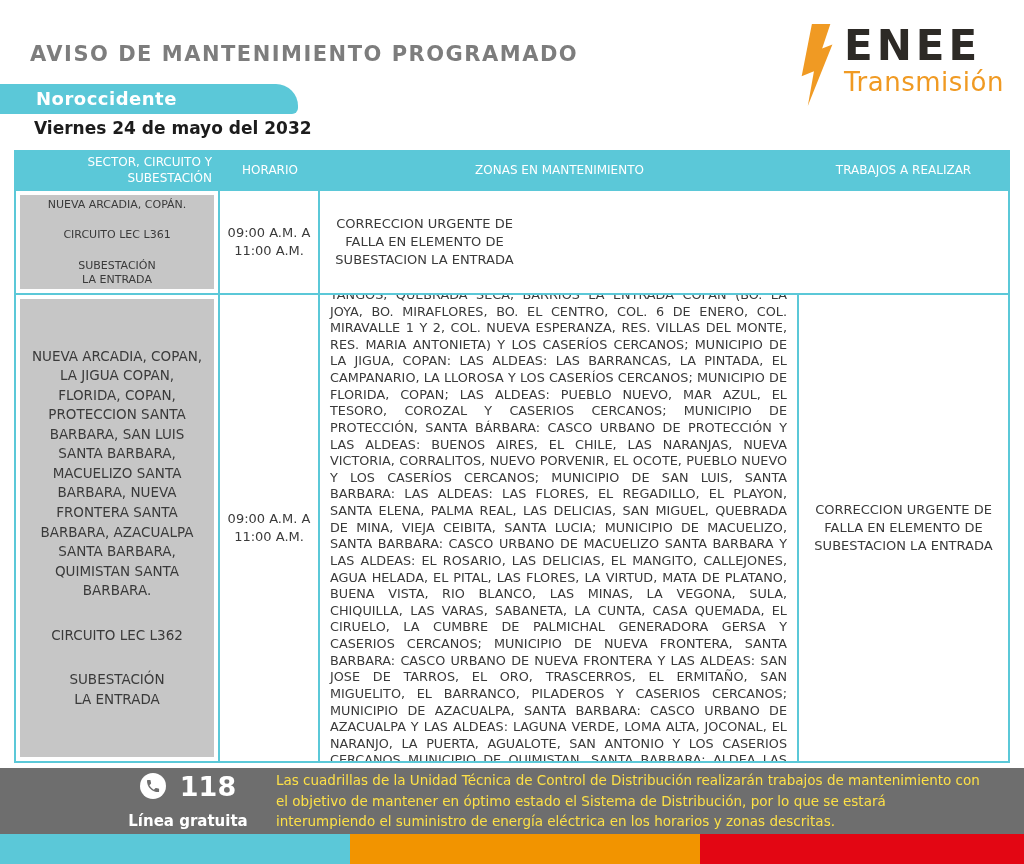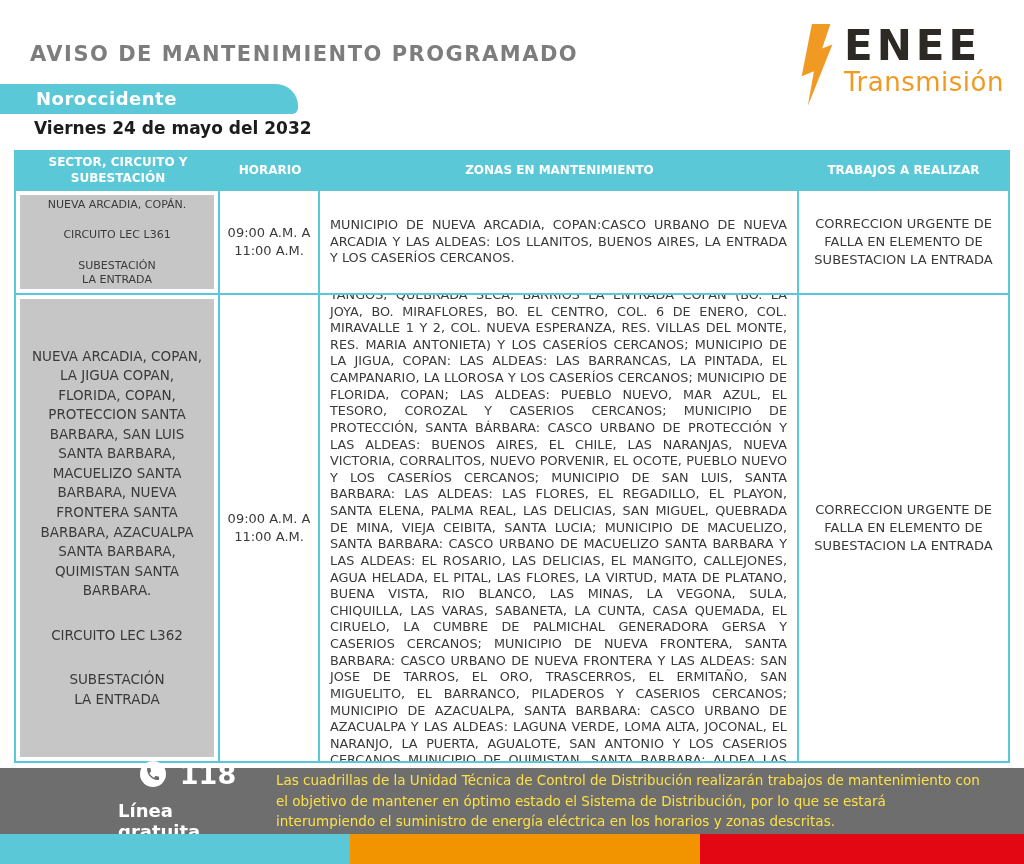--- a/index.html
+++ b/index.html
@@ -19,21 +19,21 @@
   .logo-text{display:flex;flex-direction:column;margin-left:10px}
   .logo-brand{font-size:42px;font-weight:bold;letter-spacing:4px;line-height:1.05;color:var(--logo-dark)}
   .logo-sub{font-size:26px;color:var(--logo-orange);line-height:1.1;letter-spacing:0.5px}
 
   .banner{position:absolute;left:0;top:84px;width:298px;height:30px;background:var(--accent-cyan);
           border-radius:0 22px 6px 0;color:#fff;font-weight:bold;font-size:18px;line-height:30px;
           padding-left:36px;letter-spacing:0.5px}
   .date{position:absolute;left:34px;top:118px;font-size:17px;font-weight:bold;color:#1c1c1c}
 
   .table{position:absolute;left:14px;top:150px;width:996px;border:2px solid var(--accent-cyan);background:#fff}
-  .thead{display:flex;background:var(--accent-cyan);color:#fff;font-weight:bold;font-size:12px;height:37px;text-align:center}
+  .thead{display:flex;background:var(--accent-cyan);color:#fff;font-weight:normal;font-size:12px;height:37px;text-align:right}
   .th{display:flex;align-items:center;justify-content:center;line-height:1.3;padding:0 8px}
   .c1{width:204px}.c2{width:100px}.c3{width:479px}.c4{width:209px}
   .trow{display:flex;border-top:2px solid var(--accent-cyan)}
   .row1{height:104px}
   .row2{height:468px}
   .td{border-right:2px solid var(--accent-cyan)}
   .td:last-child{border-right:none}
 
   .sector{padding:4px;display:flex}
   .sector-inner{background:var(--cell-gray);flex:1;display:flex;flex-direction:column;align-items:center;
@@ -47,21 +47,21 @@
   .zonas{display:flex;align-items:center;padding:8px 10px;overflow:hidden}
   .zonas div{font-size:12.8px;line-height:1.3;text-align:justify;color:var(--text-dark)}
   .trabajos{display:flex;align-items:center;justify-content:center;text-align:center;
             font-size:13px;color:var(--text-dark);padding:0 12px;line-height:1.4}
 
   .footer{position:absolute;left:0;top:768px;width:1024px;height:66px;background:var(--footer-gray);
           display:flex;align-items:center}
   .hotline{margin-left:118px;width:140px;display:flex;flex-direction:column;align-items:center;color:#fff}
   .phone-row{display:flex;align-items:center;gap:14px}
   .phone-number{font-size:27px;font-weight:bold;line-height:1}
-  .phone-label{font-size:18px;font-weight:bold;margin-top:12px}
+  .phone-label{font-size:15px;font-weight:bold;margin-top:12px}
   .footer-message{flex:1;padding:0 40px 0 18px;color:#fde047;font-size:13.5px;font-weight:normal;line-height:1.55}
 
   .stripes{position:absolute;left:0;top:834px;width:1024px;height:30px;display:flex}
   .stripe-cyan{width:350px;background:var(--stripe-cyan)}
   .stripe-orange{width:350px;background:var(--stripe-orange)}
   .stripe-red{flex:1;background:var(--stripe-red)}
 </style>
 </head>
 <body>
 
@@ -95,23 +95,20 @@
       <div class="td c1 sector">
         <div class="sector-inner">
           <p>NUEVA ARCADIA, COPÁN.</p>
           <p>CIRCUITO LEC L361</p>
           <p>SUBESTACIÓN
 LA ENTRADA</p>
         </div>
       </div>
       <div class="td c2 horario">09:00 A.M. A
 11:00 A.M.</div>
-      <div class="td c3 zonas">
-        <div>MUNICIPIO DE NUEVA ARCADIA, COPAN:CASCO URBANO DE NUEVA ARCADIA Y LAS ALDEAS: LOS LLANITOS, BUENOS AIRES, LA ENTRADA Y LOS CASERÍOS CERCANOS.</div>
-      </div>
       <div class="td c4 trabajos">CORRECCION URGENTE DE FALLA EN ELEMENTO DE SUBESTACION LA ENTRADA</div>
     </div>
 
     <div class="trow row2">
       <div class="td c1 sector">
         <div class="sector-inner">
           <p>NUEVA ARCADIA, COPAN, LA JIGUA COPAN, FLORIDA, COPAN, PROTECCION SANTA BARBARA, SAN LUIS SANTA BARBARA, MACUELIZO SANTA BARBARA, NUEVA FRONTERA SANTA BARBARA, AZACUALPA SANTA BARBARA, QUIMISTAN SANTA BARBARA.</p>
           <p>CIRCUITO LEC L362</p>
           <p>SUBESTACIÓN
 LA ENTRADA</p>

